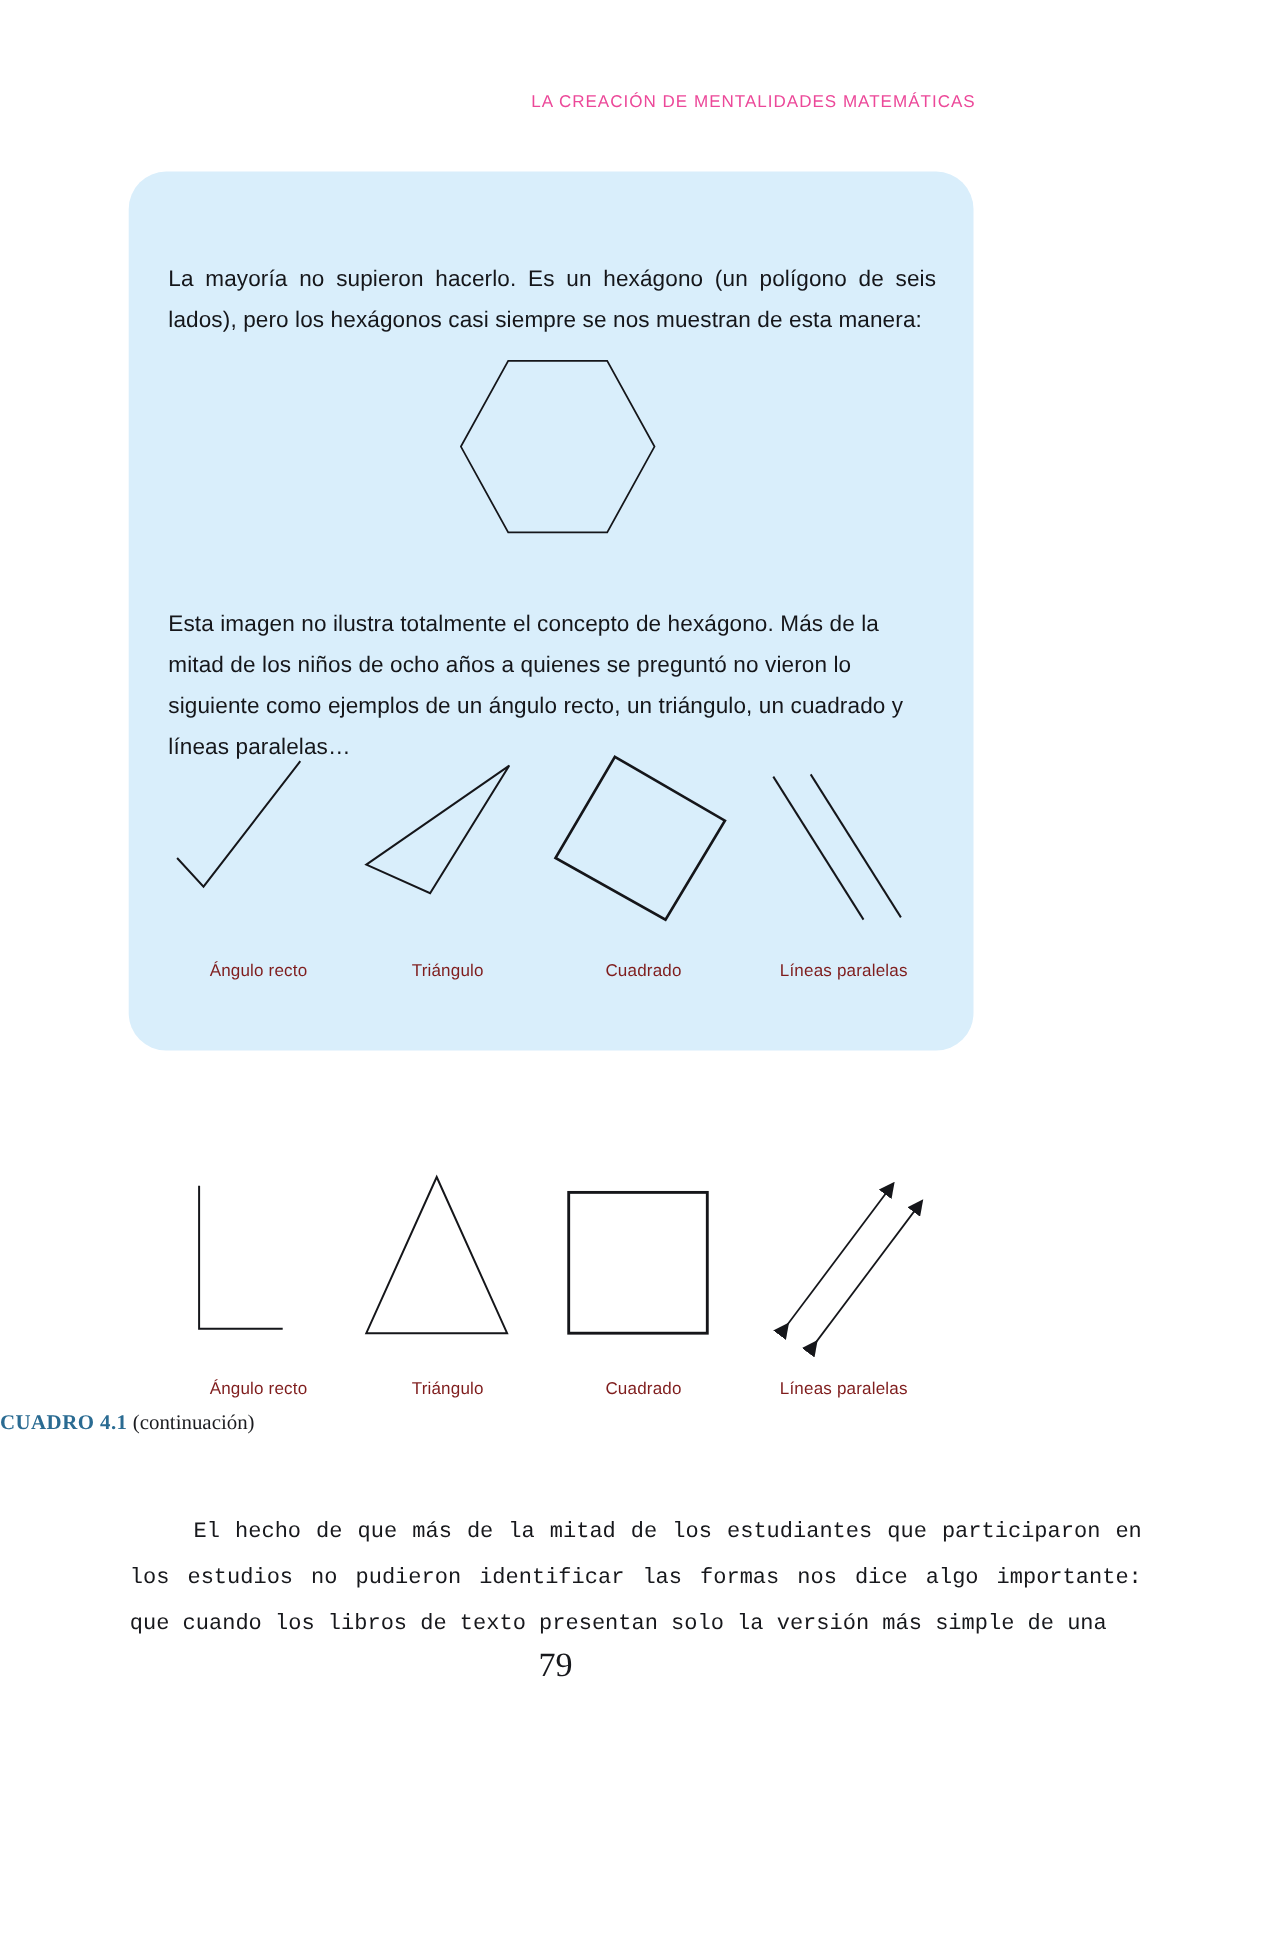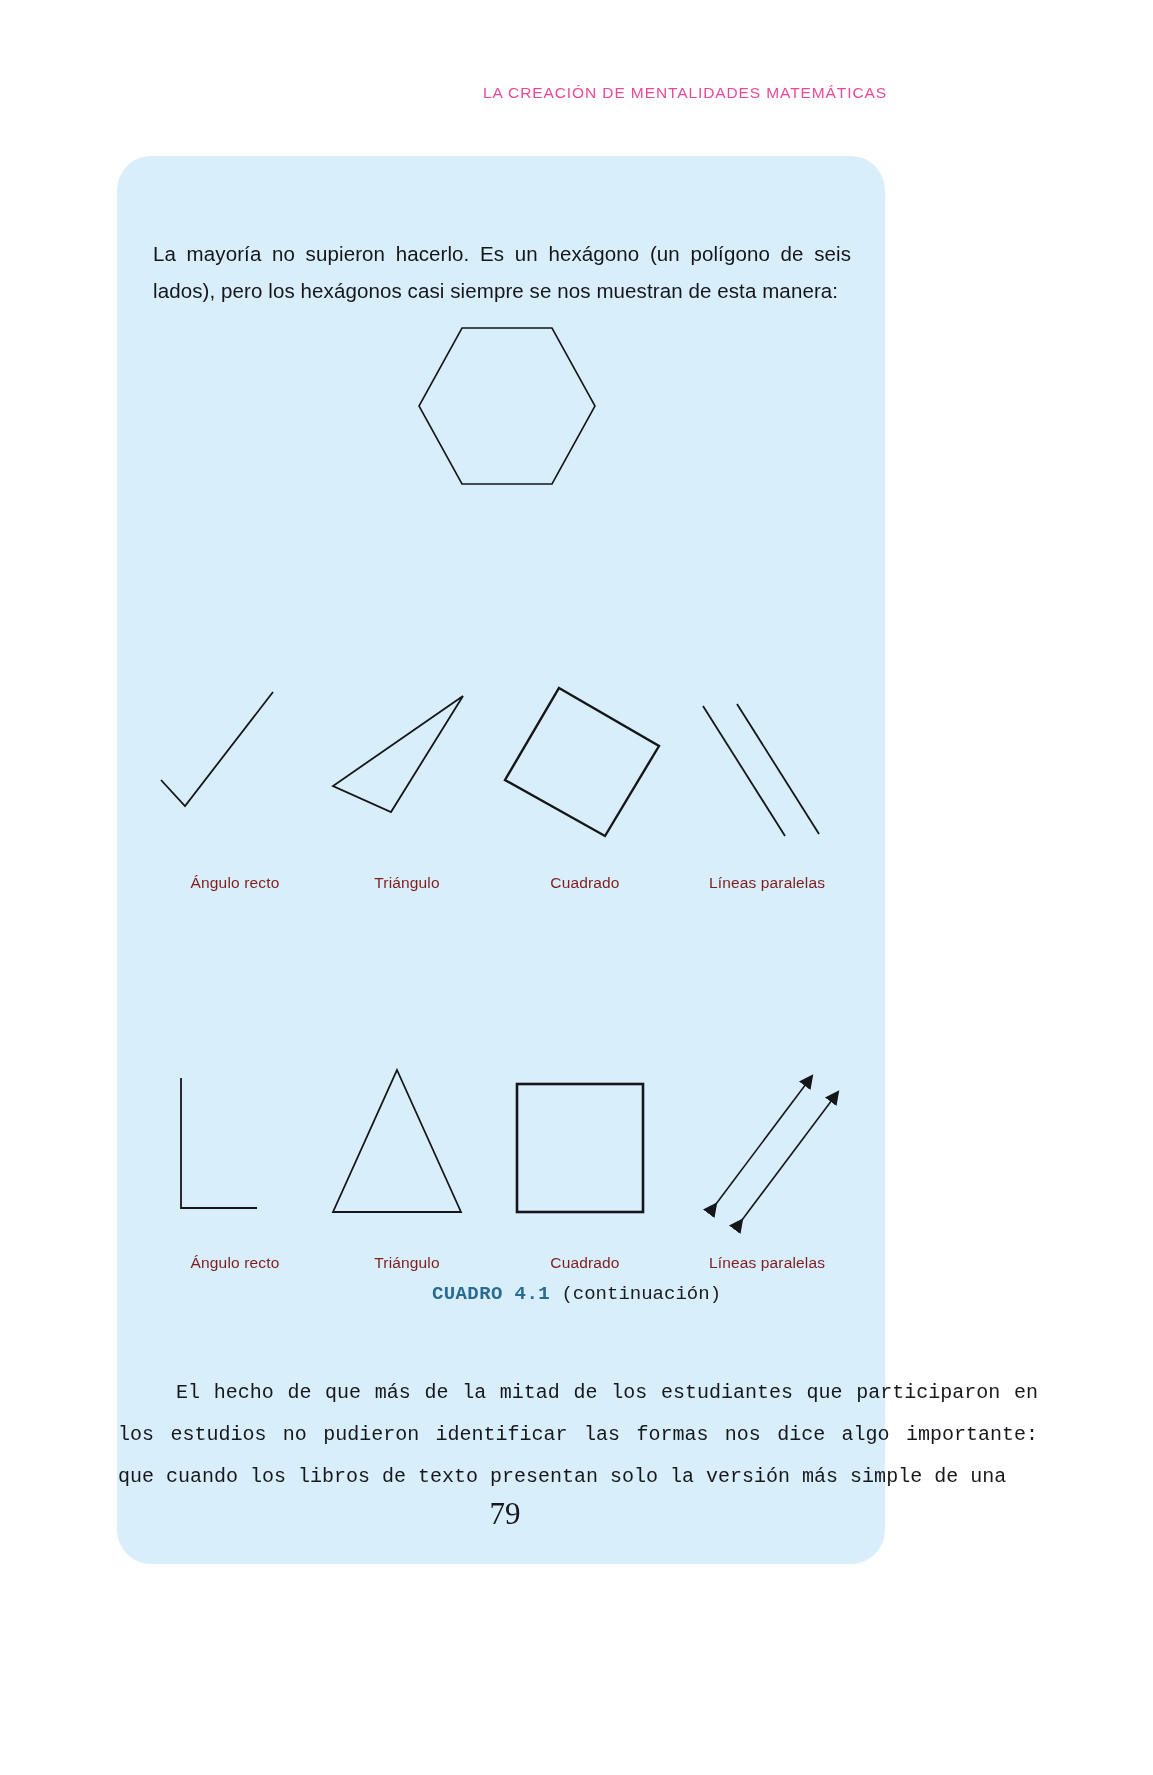--- a/index.html
+++ b/index.html
@@ -27,21 +27,21 @@
     white-space: nowrap;
     font-weight: 400;
   }
 
   
   .box {
     position: absolute;
     left: 117px;
     top: 156px;
     width: 768px;
-    height: 1408px;
+    height: 799px;
     background: #d9eefb;
     border-radius: 34px;
     box-sizing: border-box;
   }
 
   .btext {
     font-family: "Liberation Sans", sans-serif;
     color: #15161a;
     font-size: 20.5px;
     line-height: 37px;
@@ -101,24 +101,23 @@
   .c2 { left: 172px; }
   .c3 { left: 350px; }
   .c4 { left: 532px; }
 
   
   .caption {
     position: absolute;
     left: 0;
     top: 1283px;
     width: 1153px;
-    text-align: center;
     font-size: 19px;
     color: #1b1c20;
-    font-family: Liberation Mono, monospace;
+    font-family: Liberation Serif, serif;
   }
   .caption .cap-strong {
     color: #2a6b92;
     font-weight: bold;
     letter-spacing: 0.4px;
   }
   .caption .cap-rest {
     color: #1b1c20;
   }
 
@@ -158,20 +157,21 @@
 <div class="box">
 
   <p class="btext justify p1">La mayoría no supieron hacerlo. Es un hexágono (un polígono de seis lados), pero los hexágonos casi siempre se nos muestran de esta manera:</p>
 
   <div class="hexwrap">
     <svg width="180" height="165" viewBox="0 0 180 165">
       <polygon points="45,4 135,4 178,82 135,160 45,160 2,82" fill="none" stroke="#15161a" stroke-width="1.6"></polygon>
     </svg>
   </div>
 
+  <p class="btext p2">Esta imagen no ilustra totalmente el concepto de hexágono. Más de la mitad de los niños de ocho años a quienes se preguntó no vieron lo siguiente como ejemplos de un ángulo recto, un triángulo, un cuadrado y líneas paralelas…</p>
 
   <div class="shape-row row-a">
 
     <div class="shape-cell c1">
       <svg class="art" viewBox="0 0 180 192">
         <polyline points="128,8 40,122 16,96" fill="none" stroke="#15161a" stroke-width="1.8"></polyline>
       </svg>
       <div class="shape-label">Ángulo recto</div>
     </div>
 

